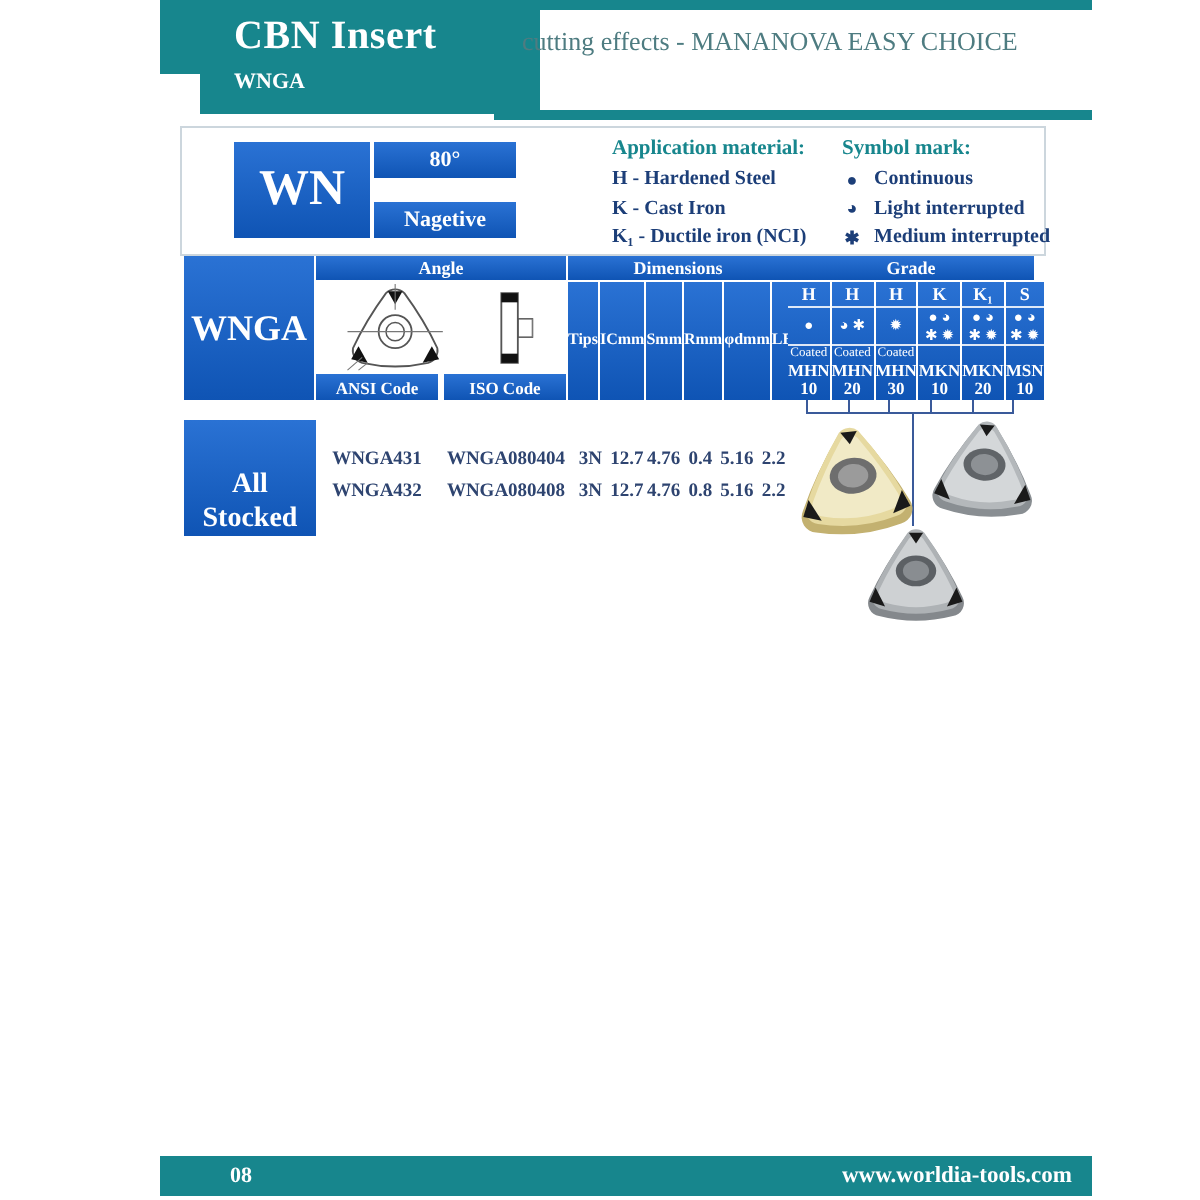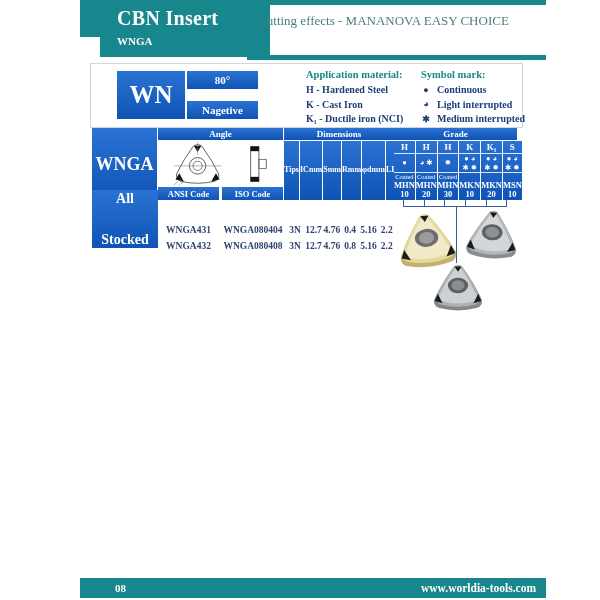--- a/index.html
+++ b/index.html
@@ -46,22 +46,22 @@
   .g-app{height:12px;display:flex;align-items:center;justify-content:center;font-size:9px;font-weight:700;
          border-bottom:1px solid rgba(255,255,255,.85);}
   .g-syms{flex:1;display:flex;flex-direction:column;align-items:center;justify-content:center;gap:1px;
           border-bottom:1px solid rgba(255,255,255,.85);}
   .g-symrow{display:flex;gap:2px;font-size:7.5px;line-height:8px;}
   .g-coated{height:8px;font-size:6.5px;text-align:center;line-height:8px;}
   .g-name{height:19px;font-size:8.5px;font-weight:700;text-align:center;line-height:9px;}
   
   .conn{background:var(--line);}
   
-  .stock-block{left:92px;top:190px;width:66px;height:58px;display:flex;flex-direction:column;
-               align-items:center;justify-content:space-between;font-size:14px;font-weight:700;line-height:17px;}
+  .stock-block{left:92px;top:210px;width:66px;height:58px;display:flex;flex-direction:column;
+               align-items:center;justify-content:flex-end;font-size:14px;font-weight:700;line-height:17px;}
   .data-row{left:158px;height:14px;display:flex;color:var(--data);font-weight:700;font-size:9.5px;}
   .dr-ansi{width:61px;text-align:center;line-height:14px;}
   .dr-iso{width:62px;margin-left:3px;text-align:center;line-height:14px;}
   .dr-dims{width:110px;margin-left:2px;display:flex;align-items:flex-end;}
   .dr-dims span{flex:1;text-align:center;line-height:14px;}
   
   .footer{left:80px;top:578px;width:443px;height:20px;display:flex;align-items:center;color:#fff;}
   .footer .pg{margin-left:12px;font-size:11px;font-weight:700;}
   .footer .site{margin-left:auto;margin-right:10px;font-size:11.5px;font-weight:700;}
   svg{display:block;}

